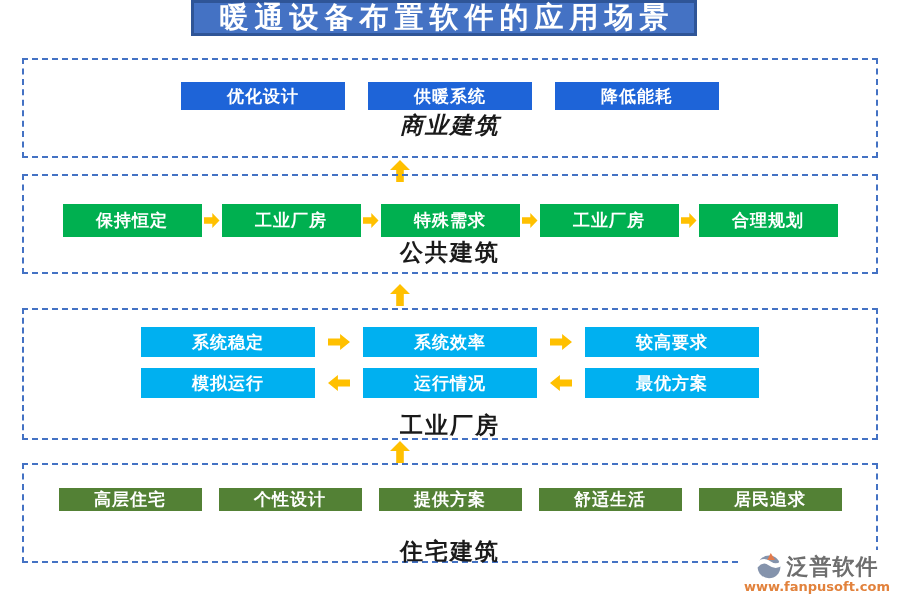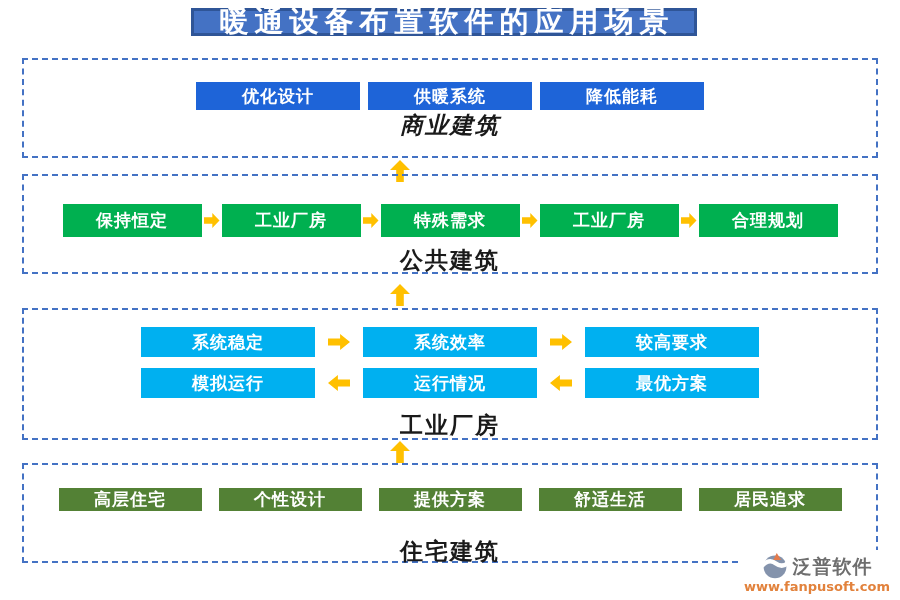--- a/index.html
+++ b/index.html
@@ -6,76 +6,76 @@
     --banner-fill:#4472C4; --banner-border:#2F5597; --box-border:#4472C4;
     --blue-node:#1E64D8; --green-node:#00B050; --cyan-node:#00B0F0; --olive-node:#538135;
     --arrow:#FFC000; --logo-text:#6E6E6E; --logo-url:#E2823C; --label-color:#1A1A1A;
   }
   html,body{margin:0;padding:0;background:#fff;}
   .canvas{
     position:relative;width:900px;height:600px;background:#fff;overflow:hidden;
     font-family:"DejaVu Sans","Liberation Sans",sans-serif;
   }
   .title-banner{
-    position:absolute;left:191px;top:8px;width:506px;height:28px;box-sizing:border-box;
+    position:absolute;left:191px;top:0;width:506px;height:36px;box-sizing:border-box;
     background:var(--banner-fill);border:3px solid var(--banner-border);
     display:flex;align-items:center;justify-content:center;
     color:#fff;font-size:29px;font-weight:bold;letter-spacing:6px;
     font-family:"DejaVu Serif","Liberation Serif",serif;
     text-indent:6px;
   }
   .section{
     position:absolute;left:22px;width:856px;box-sizing:border-box;
     border:2px dashed var(--box-border);
     display:flex;flex-direction:column;align-items:center;
   }
   #section-1{top:58px;height:100px;padding-top:22px;}
   #section-2{top:174px;height:100px;padding-top:28px;}
   #section-3{top:308px;height:132px;padding-top:17px;}
   #section-4{top:463px;height:100px;padding-top:23px;}
   .row{display:flex;align-items:center;}
-  #section-1 .row{gap:8px;}
+  #section-1 .row{gap:23px;}
   #section-3 .row{gap:0;}
   #section-3 .rows{display:flex;flex-direction:column;gap:11px;}
   #section-4 .row{gap:17px;}
   .node{
     display:flex;align-items:center;justify-content:center;
     color:#fff;font-weight:bold;font-size:17px;letter-spacing:1px;white-space:nowrap;
   }
   .node.blue {width:164px;height:28px;background:var(--blue-node);}
   .node.green{width:139px;height:33px;background:var(--green-node);}
   .node.cyan {width:174px;height:30px;background:var(--cyan-node);}
   .node.olive{width:143px;height:23px;background:var(--olive-node);}
   .section-label{
     font-family:"DejaVu Serif","Liberation Serif",serif;
     font-size:23px;font-weight:bold;color:var(--label-color);letter-spacing:2px;
   }
   #section-1 .section-label{margin-top:0;font-style:italic;}
-  #section-2 .section-label{margin-top:8px;}
+  #section-2 .section-label{margin-top:0;}
   #section-3 .section-label{margin-top:12px;}
   #section-4 .section-label{margin-top:25px;}
   .arrow-right,.arrow-left{
     width:16px;height:15px;background:var(--arrow);margin:0 2px;flex:none;
   }
   .arrow-right{clip-path:polygon(0 28%,55% 28%,55% 0,100% 50%,55% 100%,55% 72%,0 72%);}
   .arrow-left {clip-path:polygon(100% 28%,45% 28%,45% 0,0 50%,45% 100%,45% 72%,100% 72%);}
   .gap3{width:48px;display:flex;align-items:center;justify-content:center;}
   .gap3 .arrow-right,.gap3 .arrow-left{width:22px;height:16px;margin:0;}
   .up-arrow{
     position:absolute;left:390px;width:20px;height:22px;background:var(--arrow);
     clip-path:polygon(50% 0,100% 45%,69% 45%,69% 100%,31% 100%,31% 45%,0 45%);
   }
   #up-arrow-1{top:160px;} #up-arrow-2{top:284px;} #up-arrow-3{top:441px;}
   .logo{
     position:absolute;right:6px;top:550px;background:#fff;padding:2px 4px;
     display:flex;flex-direction:column;align-items:center;line-height:1.1;
   }
   .logo-top{display:flex;align-items:center;gap:3px;}
   .logo-name{
-    color:var(--logo-text);font-weight:bold;font-size:19px;letter-spacing:1px;
+    color:var(--logo-text);font-weight:bold;font-size:22px;letter-spacing:1px;
     font-family:"DejaVu Serif","Liberation Serif",serif;
   }
   .logo-url{color:var(--logo-url);font-weight:bold;font-size:13px;}
 </style>
 </head>
 <body>
 
 <div class="canvas">
 
   <div class="title-banner">暖通设备布置软件的应用场景</div>

